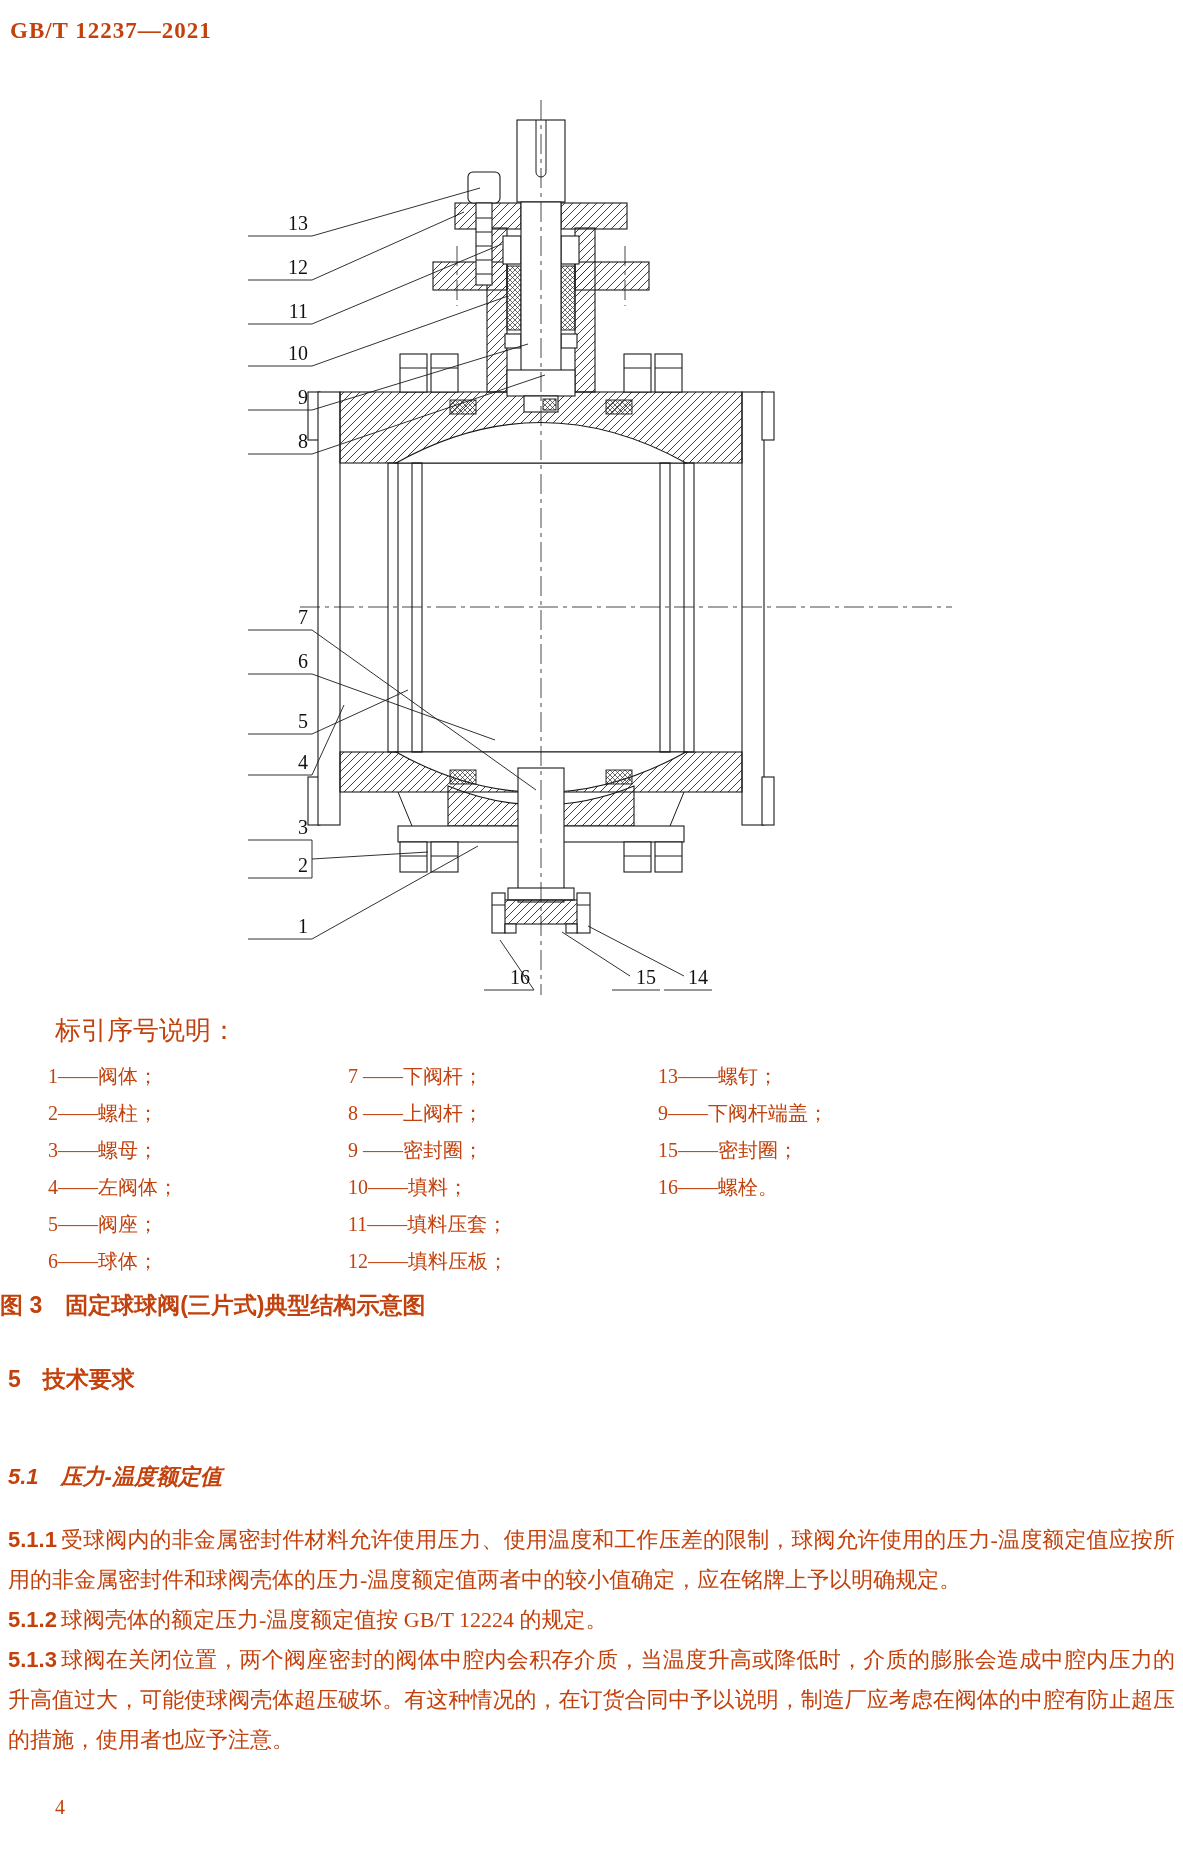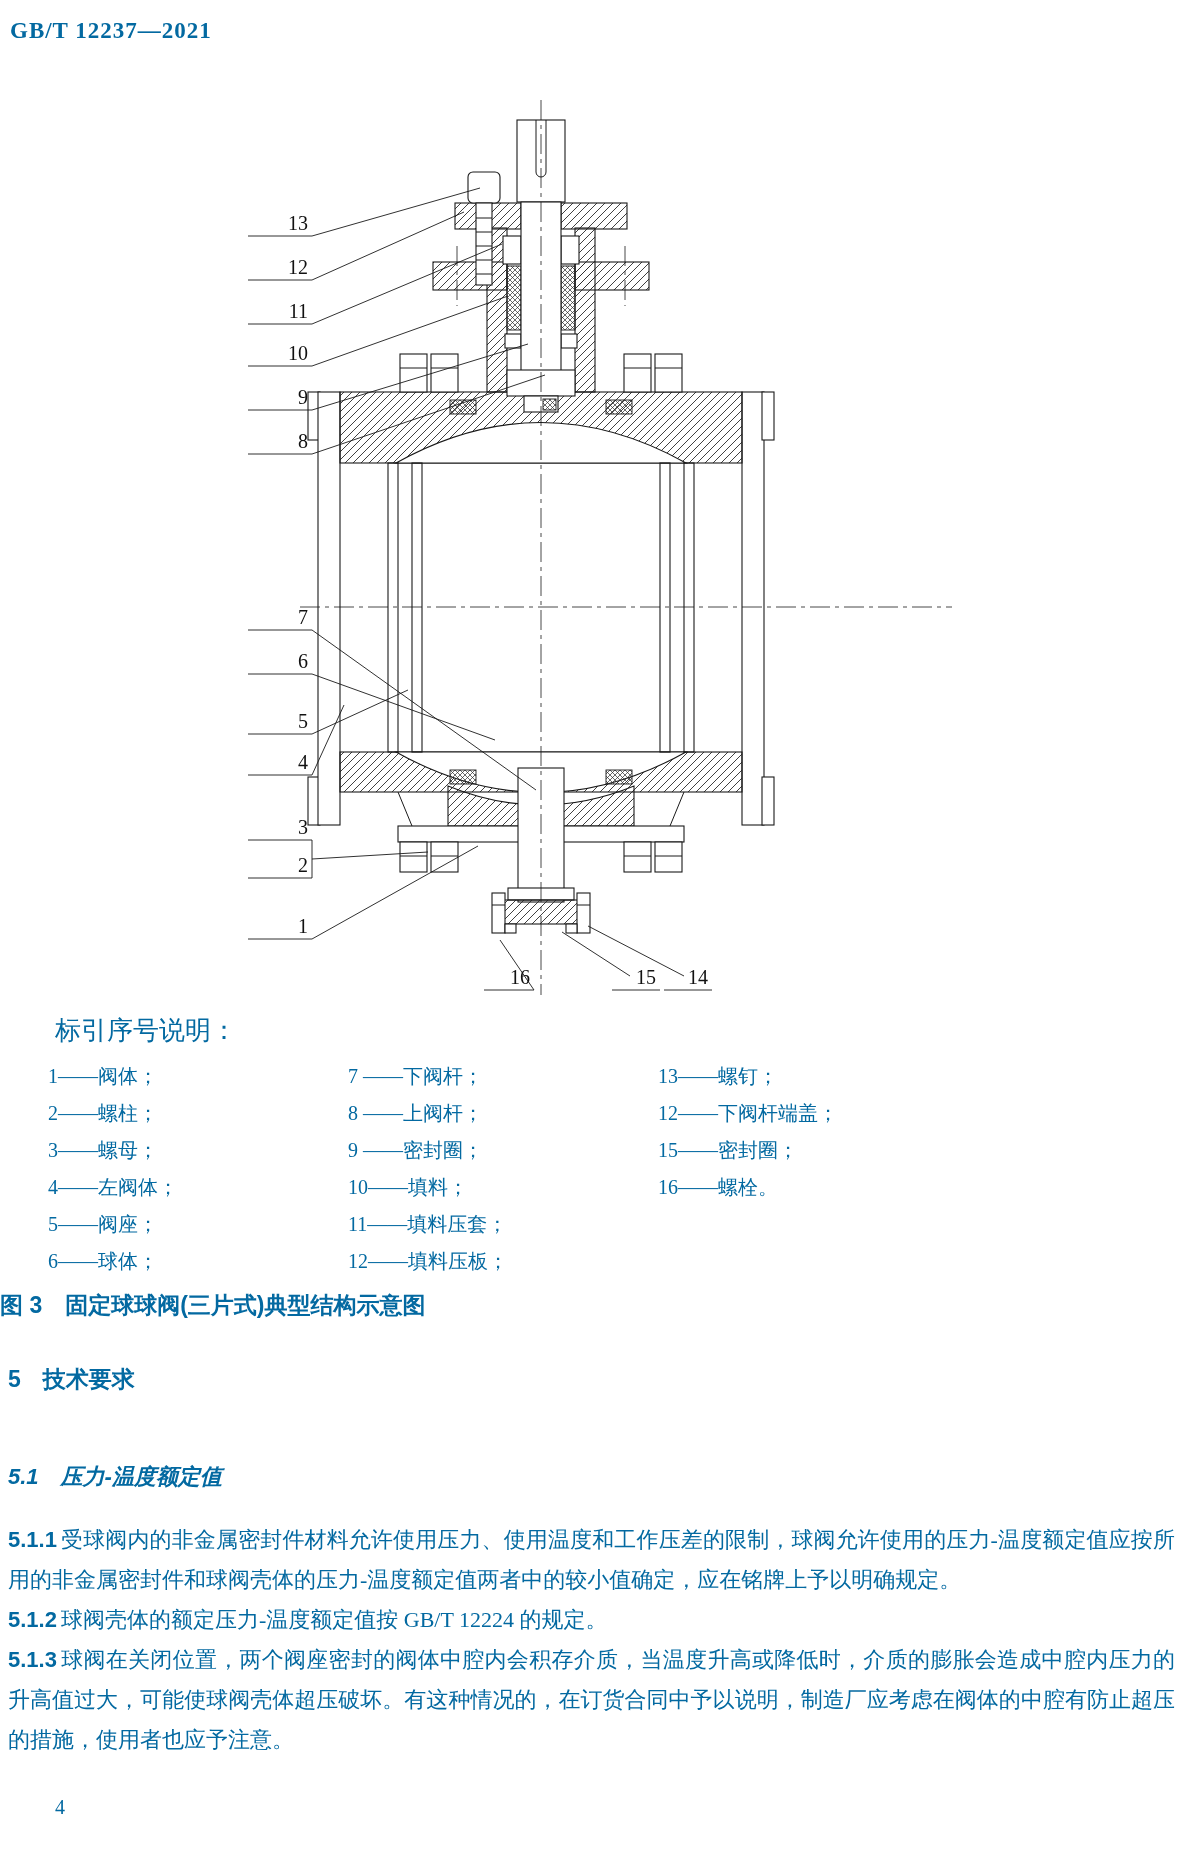--- a/index.html
+++ b/index.html
@@ -1,18 +1,18 @@
 <!DOCTYPE html>
 <html><head>
 <meta charset="utf-8">
 <style>
   html,body{margin:0;padding:0;background:#ffffff;}
   .page{
     position:relative;width:1183px;height:1852px;background:#fff;
-    font-family:"Liberation Serif","DejaVu Serif",serif;color:#0369a1;overflow:hidden;
+    font-family:"Liberation Serif","DejaVu Serif",serif;color:#c2410c;overflow:hidden;
   }
   .std-no{
     position:absolute;left:10px;top:18px;font-size:23px;font-weight:bold;
     letter-spacing:1px;font-family:"Liberation Serif","DejaVu Serif",serif;
   }
   .diagram{position:absolute;left:0;top:0;}
   .legend-intro{position:absolute;left:55px;top:1016px;font-size:26px;line-height:30px;}
   .legend{position:absolute;left:0;top:1058px;width:1183px;font-size:20px;}
   .lcol{position:absolute;top:0;}
   .lcol.c1{left:48px;}
@@ -240,21 +240,21 @@
     <div class="lcol c2">
       <div class="lrow">7 ——下阀杆；</div>
       <div class="lrow">8 ——上阀杆；</div>
       <div class="lrow">9 ——密封圈；</div>
       <div class="lrow">10——填料；</div>
       <div class="lrow">11——填料压套；</div>
       <div class="lrow">12——填料压板；</div>
     </div>
     <div class="lcol c3">
       <div class="lrow">13——螺钉；</div>
-      <div class="lrow">12——下阀杆端盖；</div>
+      <div class="lrow">9——下阀杆端盖；</div>
       <div class="lrow">15——密封圈；</div>
       <div class="lrow">16——螺栓。</div>
     </div>
   </div>
 
   <div class="fig-caption">图 3　固定球球阀(三片式)典型结构示意图</div>
 
   <div class="h-sec">
     <span class="num">5</span><span>技术要求</span>
   </div>

